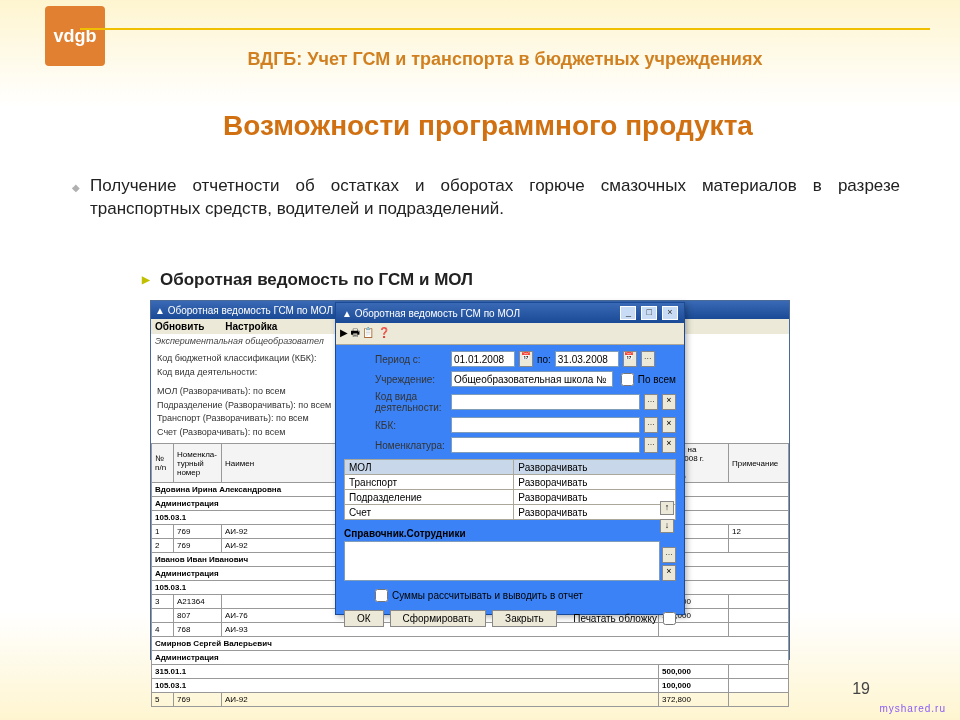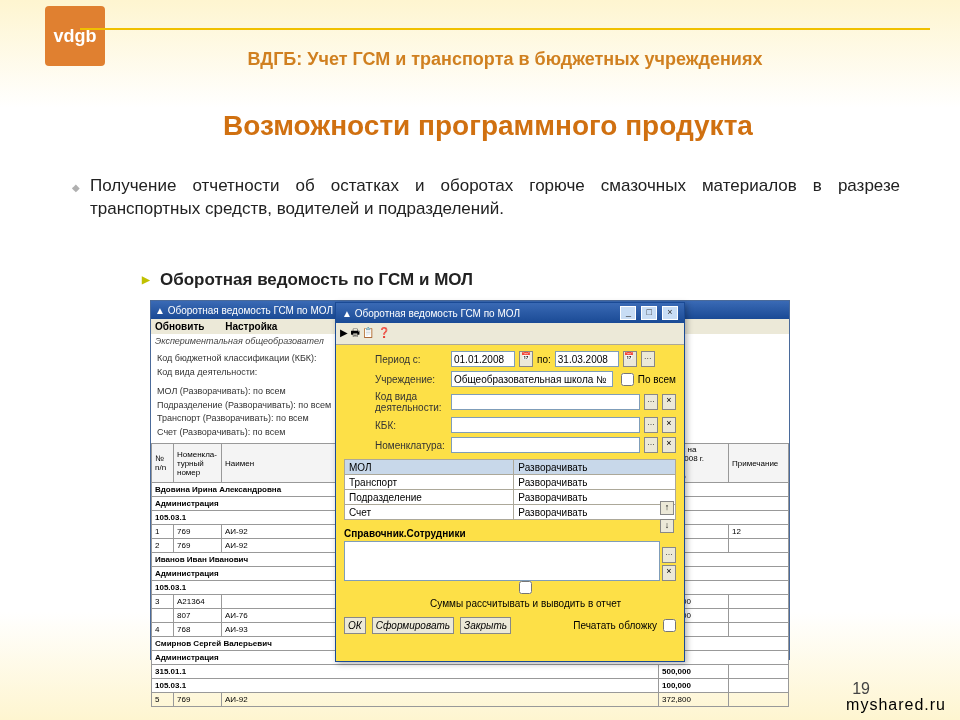--- a/index.html
+++ b/index.html
@@ -75,22 +75,22 @@
   .win-back .subtitle { font-style: italic; padding: 2px 4px; color: #444; }
   .win-back .fields { padding: 4px 6px; color: #333; line-height: 1.5; }
   .win-back table { border-collapse: collapse; width: 100%; font-size: 8px; }
   .win-back th, .win-back td { border: 1px solid #999; padding: 1px 3px; text-align: left; height: 14px; }
   .win-back th { background: #f4f4f4; font-weight: normal; }
   .section-row td { font-weight: bold; background: #fff; }
 
   
   .win-front {
     position: absolute; top: 302px; left: 335px;
-    width: 350px; height: 360px;
-    background: #fde047;
+    width: 350px; height: 313px;
+    background: #3b82f6;
     border: 1px solid #1a4a95;
     font-family: Tahoma, sans-serif;
     font-size: 10px;
     box-shadow: 2px 2px 6px rgba(0,0,0,0.3);
   }
   .win-front .titlebar {
     height: 20px;
     background: linear-gradient(to bottom, #3a6ab5, #1a4a95);
     color: #fff;
     padding: 2px 6px;
@@ -113,28 +113,28 @@
   .btn-x { width: 14px; height: 16px; border: 1px solid #888; background: #ece9d8; font-size: 9px; text-align: center; cursor: pointer; }
   .chk { margin-left: 4px; }
   .filter-table { width: 100%; border-collapse: collapse; margin-top: 6px; font-size: 10px; }
   .filter-table th, .filter-table td { border: 1px solid #aca899; padding: 1px 4px; height: 15px; background: #fff; }
   .filter-table th { background: #ece9d8; font-weight: bold; text-align: left; }
   .filter-table tr.selected td { background: #c8d8ea; }
   .refbook { margin-top: 8px; font-weight: bold; font-size: 10px; }
   .refbox { width: 100%; height: 40px; background: #fff; border: 1px solid #7f9db9; margin-top: 2px; }
   .bottom-row { display: flex; align-items: center; gap: 6px; margin-top: 8px; }
   .btn {
-    border: 1px solid #888; background: #ece9d8; padding: 2px 3px;
-    font-size: 10px; cursor: pointer; font-style: italic;
+    border: 1px solid #888; background: #ece9d8; padding: 2px 12px;
+    font-size: 10px; cursor: pointer;
   }
   .arrows { position: absolute; right: 10px; top: 198px; display: flex; flex-direction: column; gap: 4px; }
   .arrows span { width: 14px; height: 14px; border: 1px solid #888; background: #ece9d8; text-align: center; font-size: 9px; cursor: pointer; }
 
   .page-num { position: absolute; bottom: 22px; right: 90px; font-size: 16px; color: #444; }
-  .watermark { position: absolute; bottom: 6px; right: 14px; font-size: 16px; color: #000000; letter-spacing: 1px; text-align: right; }
+  .watermark { position: absolute; bottom: 6px; right: 14px; font-size: 10px; color: #8b5cf6; letter-spacing: 1px; text-align: right; }
 </style>
 </head>
 <body>
 
 <div class="logo">vdgb</div>
 <div class="header-bar">ВДГБ: Учет ГСМ и транспорта в бюджетных учреждениях</div>
 <div class="title">Возможности программного продукта</div>
 <div class="body-text">Получение отчетности об остатках и оборотах горюче смазочных материалов в разрезе транспортных средств, водителей и подразделений.</div>
 <div class="sub-bullet">Оборотная ведомость по ГСМ и МОЛ</div>
 
@@ -319,21 +319,21 @@
 
     <div class="refbook">Справочник.Сотрудники</div>
     <div style="display:flex; gap:2px;">
       <div class="refbox"></div>
       <div style="display:flex; flex-direction:column; gap:2px; justify-content:flex-end;">
         <span class="btn-dots">…</span>
         <span class="btn-x">×</span>
       </div>
     </div>
 
-    <div class="form-row" style="margin-top:0;flex-direction:column;">
+    <div class="form-row" style="margin-top:8px;">
       <input type="checkbox" style="">
       <span>Суммы рассчитывать и выводить в отчет</span>
     </div>
 
     <div class="bottom-row">
       <button class="btn">ОК</button>
       <button class="btn">Сформировать</button>
       <button class="btn">Закрыть</button>
       <span style="flex:1"></span>
       <span>Печатать обложку</span>

